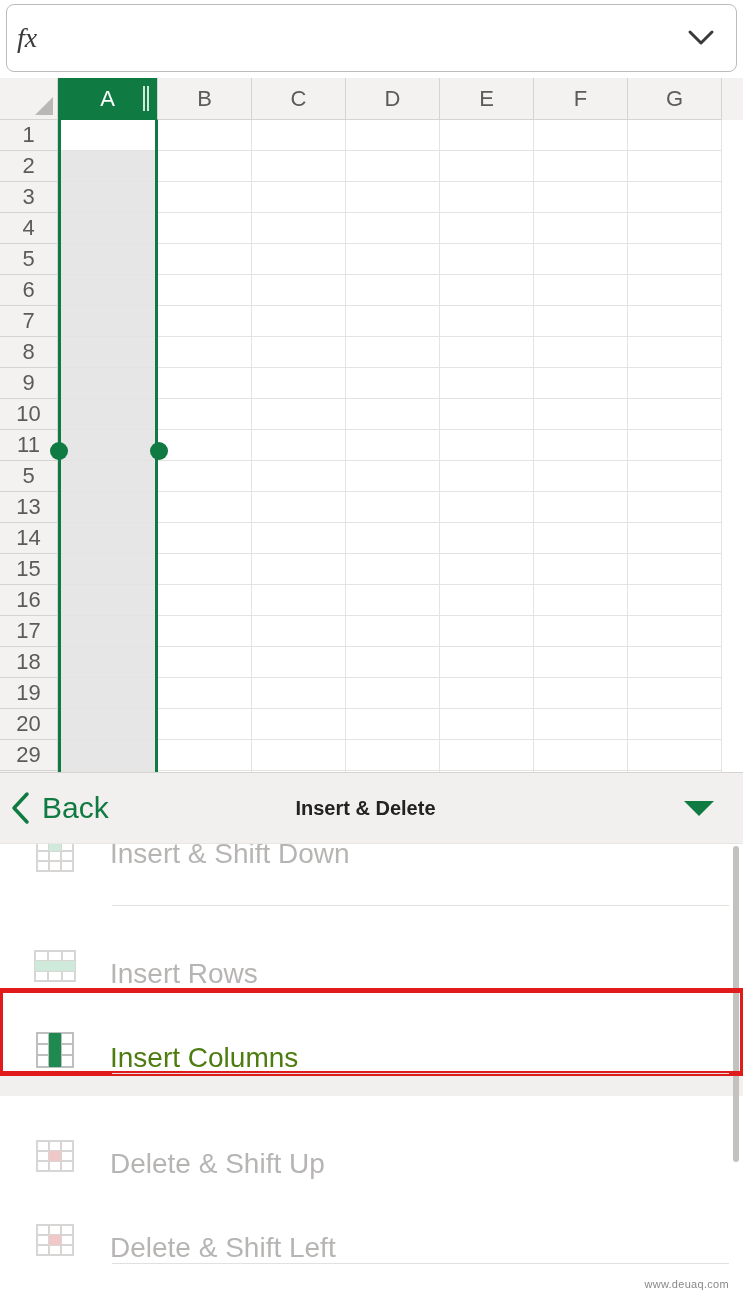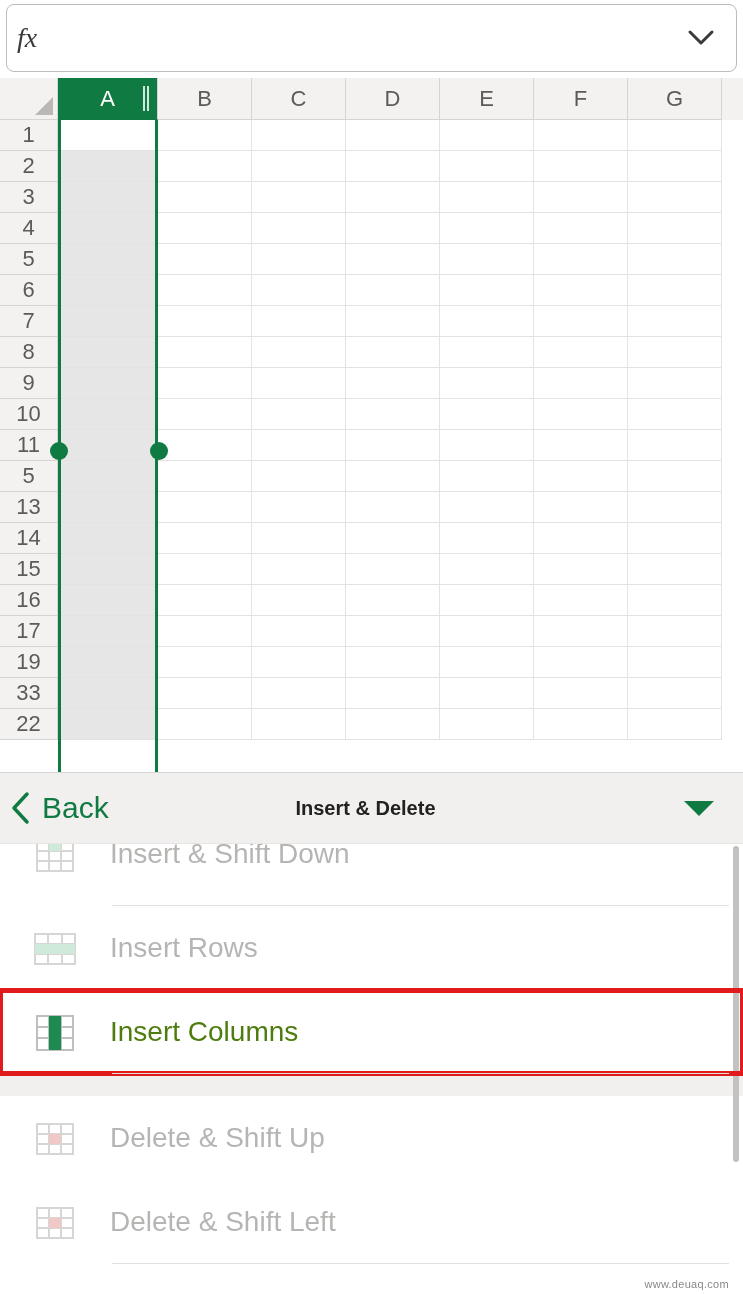--- a/index.html
+++ b/index.html
@@ -174,21 +174,21 @@
   }
 
   .menu {
     background: #fff;
     max-height: 436px;
     overflow: hidden;
     position: relative;
   }
   .menu-item {
     display: flex;
-    align-items: center;
+    align-items: flex-end;
     height: 84px;
     padding-left: 30px;
     gap: 30px;
     position: relative;
   }
   .menu-item.partial-top { height: 62px; align-items:flex-start; padding-top:0;border-radius:31px; }
   .menu-item.partial-top .mi-label { position:relative; top:-6px;}
   .menu-item.partial-top .mi-icon { position:relative; top:-14px;}
   .menu-item .divider {
     position:absolute; left:112px; right:14px; bottom:0; height:1px; background:#e3e1de;
@@ -422,31 +422,51 @@
         <div class="row-head">17</div>
         <div class="cell colA"></div>
         <div class="cell"></div>
         <div class="cell"></div>
         <div class="cell"></div>
         <div class="cell"></div>
         <div class="cell"></div>
         <div class="cell"></div>
       </div>
       <div class="row">
+        <div class="row-head">18</div>
+        <div class="cell colA"></div>
+        <div class="cell"></div>
+        <div class="cell"></div>
+        <div class="cell"></div>
+        <div class="cell"></div>
+        <div class="cell"></div>
+        <div class="cell"></div>
+      </div>
+      <div class="row">
         <div class="row-head">19</div>
         <div class="cell colA"></div>
         <div class="cell"></div>
         <div class="cell"></div>
         <div class="cell"></div>
         <div class="cell"></div>
         <div class="cell"></div>
         <div class="cell"></div>
       </div>
       <div class="row">
-        <div class="row-head">33</div>
+        <div class="row-head">20</div>
+        <div class="cell colA"></div>
+        <div class="cell"></div>
+        <div class="cell"></div>
+        <div class="cell"></div>
+        <div class="cell"></div>
+        <div class="cell"></div>
+        <div class="cell"></div>
+      </div>
+      <div class="row">
+        <div class="row-head">29</div>
         <div class="cell colA"></div>
         <div class="cell"></div>
         <div class="cell"></div>
         <div class="cell"></div>
         <div class="cell"></div>
         <div class="cell"></div>
         <div class="cell"></div>
       </div>
       <div class="row">
         <div class="row-head">22</div>

